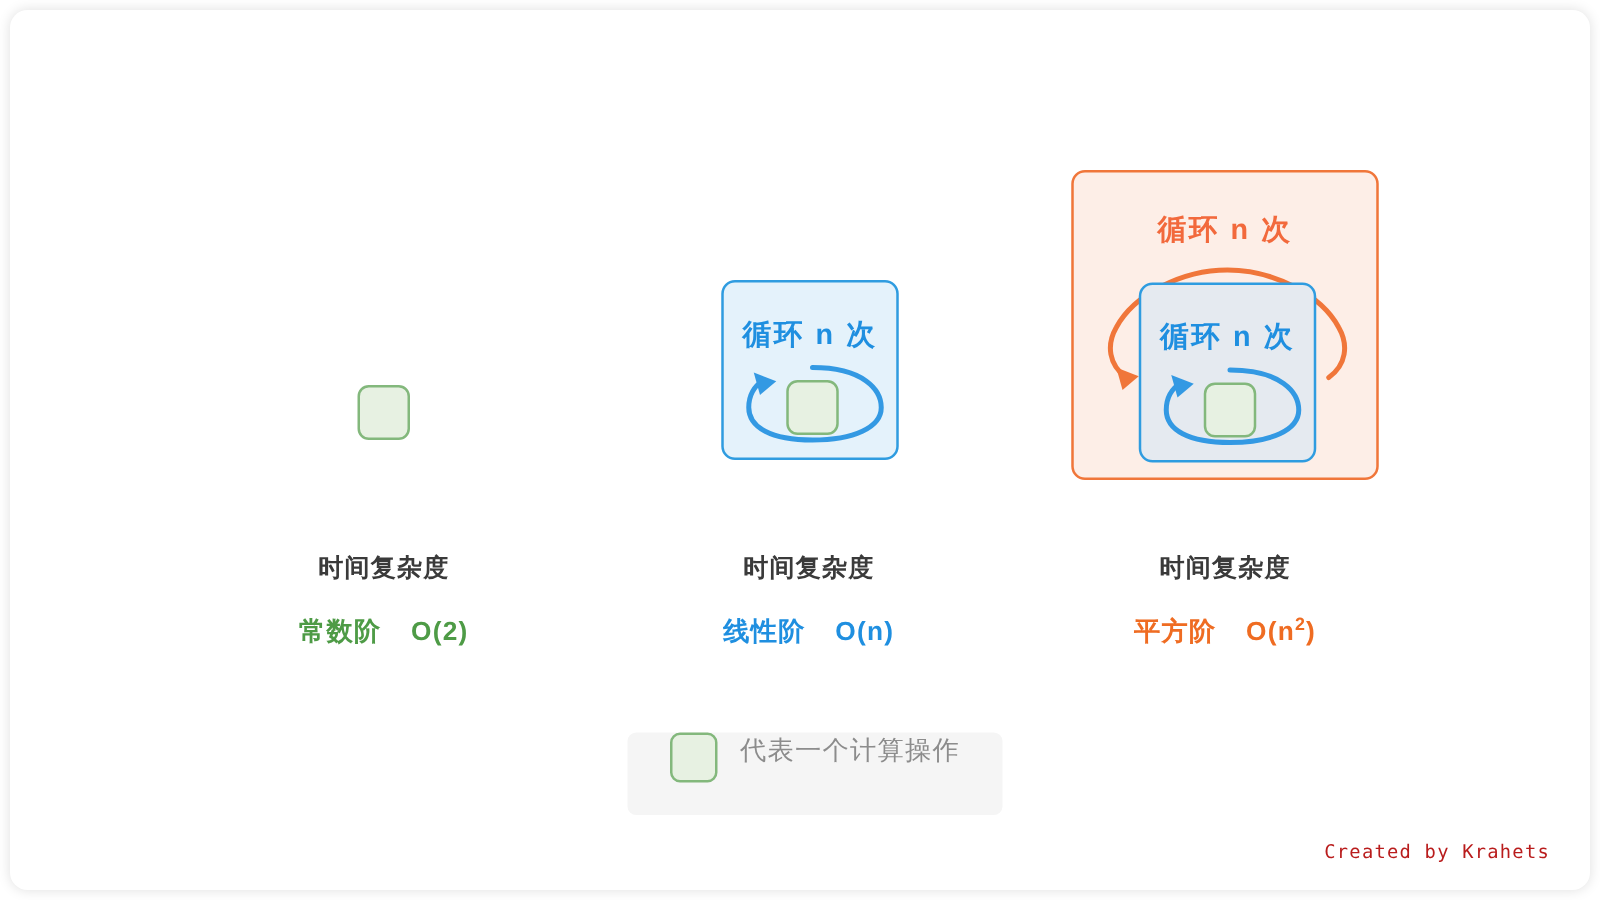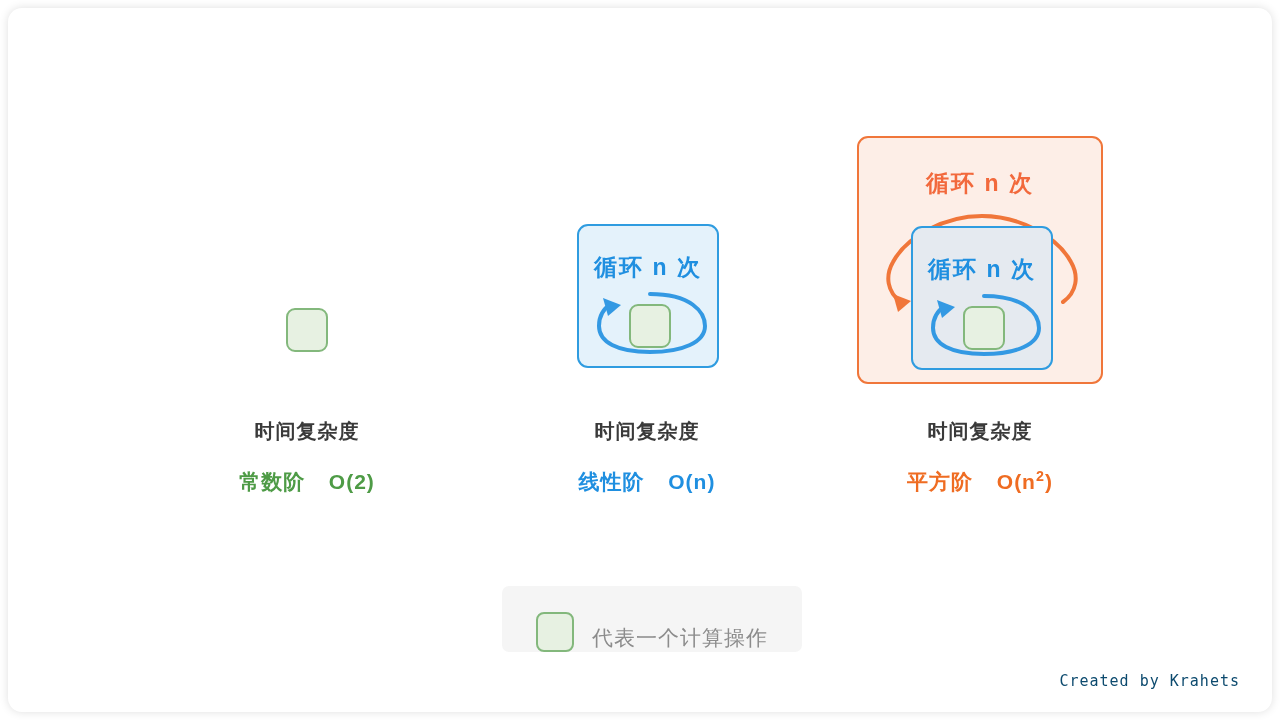--- a/index.html
+++ b/index.html
@@ -88,20 +88,21 @@
     position: absolute;
     overflow: visible;
     pointer-events: none;
   }
 
   
   .caption {
     position: absolute;
     width: 100%;
     text-align: center;
+    margin-top: 23px;
   }
   .caption .title {
     font-size: 20px;
     font-weight: 700;
     color: #3a3a3a;
     letter-spacing: 1px;
   }
   .caption .value {
     margin-top: 23px;
     font-size: 21px;
@@ -116,21 +117,21 @@
   
   #legend {
     position: absolute;
     left: 494px;
     top: 578px;
     width: 300px;
     height: 66px;
     background: #f5f5f5;
     border-radius: 7px;
     display: flex;
-    align-items: flex-end;
+    align-items: flex-start;
     justify-content: center;
     gap: 18px;
   }
   #legend .swatch {
     width: 38px;
     height: 40px;
     background: #e7f1e2;
     border: 2px solid #83b87c;
     border-radius: 8px;
     box-sizing: border-box;
@@ -140,21 +141,21 @@
     color: #8c8c8c;
     letter-spacing: 1px;
   }
 
   #credit {
     position: absolute;
     right: 32px;
     bottom: 22px;
     font-family: "DejaVu Sans Mono", "Liberation Mono", monospace;
     font-size: 15px;
-    color: #0c4a6e;
+    color: #b91c1c;
     letter-spacing: 1px;
   }
 </style>
 </head>
 <body>
 
 <div id="canvas">
 
   <div class="group" style="left:199px; top:250px; width:200px; height:240px;">
 

